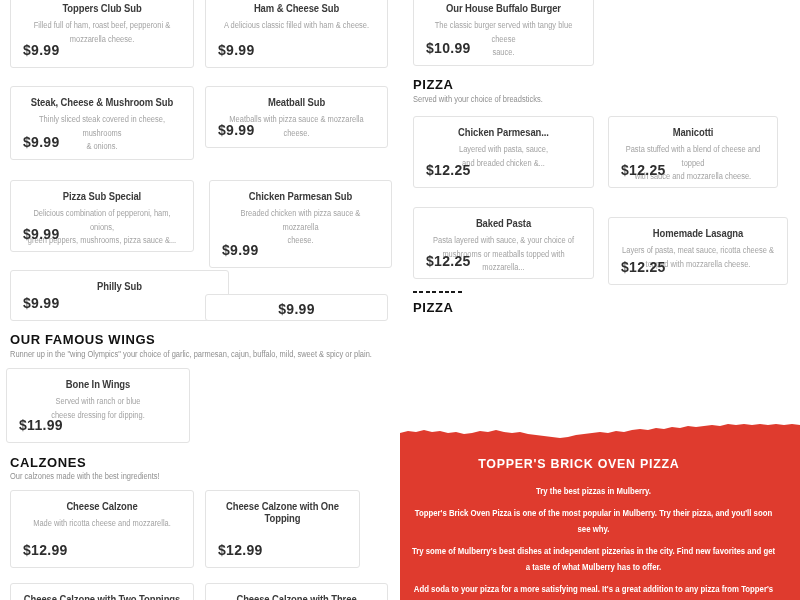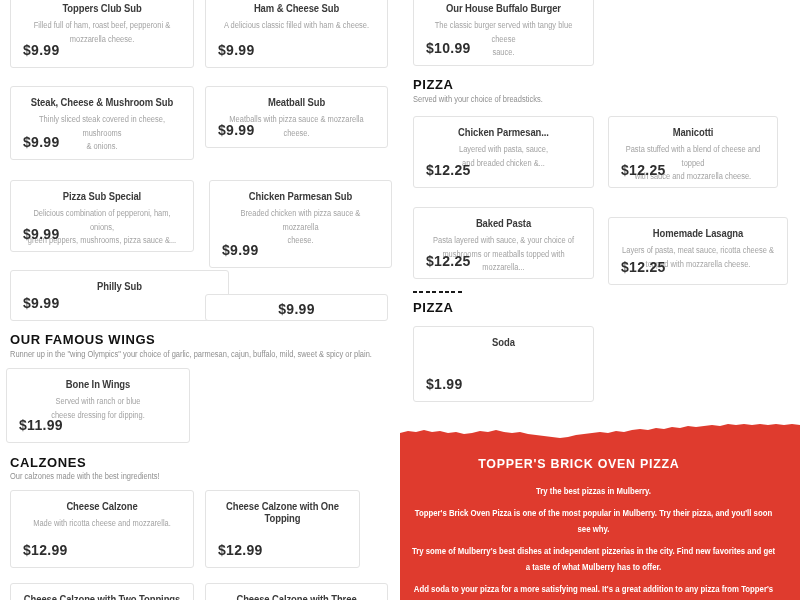--- a/index.html
+++ b/index.html
@@ -138,24 +138,20 @@
   </div>
   <div class="card" style="left:608px;top:217px;width:180px;height:68px">
     <div class="card-title">Homemade Lasagna</div>
     <div class="card-desc">Layers of pasta, meat sauce, ricotta cheese &amp;
 topped with mozzarella cheese.</div>
     <div class="card-price">$12.25</div>
   </div>
 
   <div class="dash-divider"></div>
   <div class="section-heading" style="left:413px;top:300px">PIZZA</div>
-  <div class="card" style="left:413px;top:326px;width:181px;height:76px">
-    <div class="card-title">Soda</div>
-    <div class="card-price">$1.99</div>
-  </div>
 
   <div class="section-heading" style="left:10px;top:332px">OUR FAMOUS WINGS</div>
   <div class="section-sub" style="left:10px;top:349px">Runner up in the "wing Olympics" your choice of garlic, parmesan, cajun, buffalo, mild, sweet &amp; spicy or plain.</div>
   <div class="card" style="left:6px;top:368px;width:184px;height:75px">
     <div class="card-title">Bone In Wings</div>
     <div class="card-desc">Served with ranch or blue
 cheese dressing for dipping.</div>
     <div class="card-price">$11.99</div>
   </div>
 

